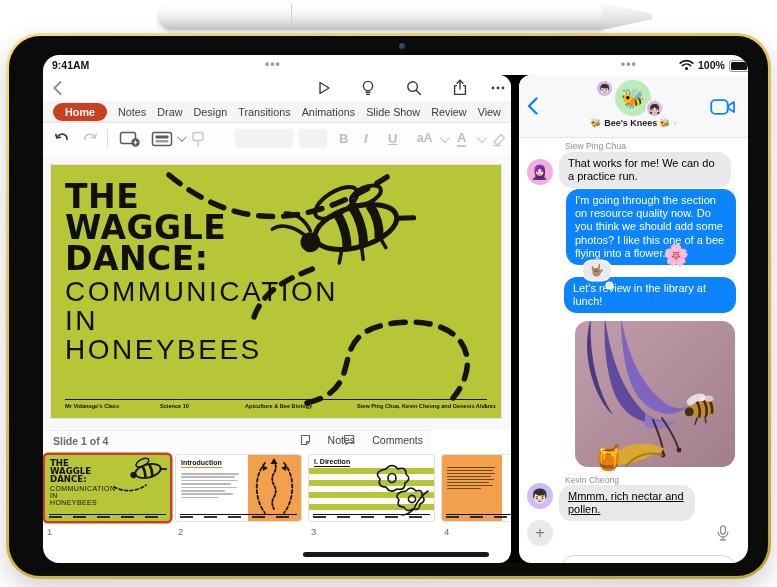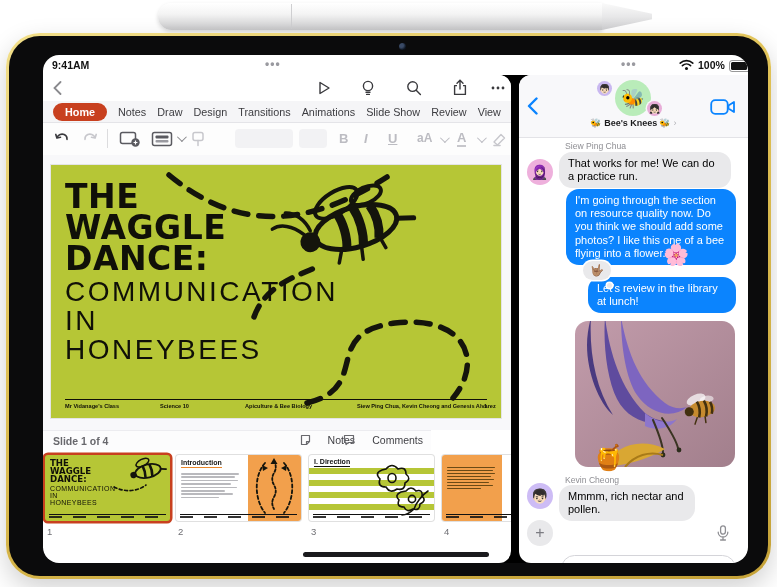--- a/index.html
+++ b/index.html
@@ -437,21 +437,21 @@
           <div class="bubble recv" style="top:77px;width:178px;">That works for me! We can do a practice run.</div>
           <div class="msg-avatar" style="top:84px;background:#eeb0dc;">
             <span>🧕🏻</span>
           </div>
 
           <div class="bubble sent" style="top:114px;width:170px;">I'm going through the section on resource quality now. Do you think we should add some photos? I like this one of a bee flying into a flower.</div>
           <span class="sticker" style="left:144px;top:168px;font-size:21px;">🌸</span>
 
           <span class="tapback">🤟🏽</span>
           <span class="tapback-dot"></span>
-          <div class="bubble sent" style="top:202px;width:148px;">Let's review in the library at lunch!</div>
+          <div class="bubble sent" style="top:202px;width:172px;">Let's review in the library at lunch!</div>
 
           <div class="photo">
             <svg width="160" height="146" viewBox="0 0 160 146">
               <defs>
                 <linearGradient id="pbg" x1="0" y1="0" x2="1" y2="1">
                   <stop offset="0" stop-color="#c29cab"></stop>
                     <stop offset="1" stop-color="#a27f8c"></stop>
                 </linearGradient>
               </defs>
               <rect width="160" height="146" fill="url(#pbg)"></rect>
@@ -470,21 +470,21 @@
                 <ellipse cx="0" cy="0" rx="13" ry="8" fill="#c68a2e"></ellipse>
                 <path d="M-4,-8 C-2,-3 -2,3 -4,8 M3,-8 C5,-3 5,3 3,8 M9,-6 C10.5,-2 10.5,2 9,6" stroke="#43300f" stroke-width="2.6" fill="none"></path>
                 <circle cx="-13" cy="1" r="4.5" fill="#43300f"></circle>
                 <path d="M-6,8 l-3,6 M2,8 l0,6" stroke="#43300f" stroke-width="1.5" stroke-linecap="round"></path>
               </g>
             </svg>
           </div>
           <span class="sticker" style="left:74px;top:368px;font-size:25px;">🍯</span>
 
           <span class="sender-label" style="top:400px;">Kevin Cheong</span>
-          <div class="bubble recv" style="top:410px;width:136px;">Mmmm, rich nectar and pollen.</div>
+          <div class="bubble recv" style="top:410px;width:136px;text-decoration:underline;">Mmmm, rich nectar and pollen.</div>
           <div class="msg-avatar" style="top:408px;background:#cdbcf5;">
             <span>👦🏻</span>
           </div>
 
           <div class="input-row">
             <div class="plus-btn">+</div>
             <input class="imessage-field" placeholder="iMessage" style="">
             <svg class="mic-ic" width="12" height="16" viewBox="0 0 12 16">
               <rect x="3.6" y="0.8" width="4.8" height="8.4" rx="2.4" stroke="#8e8e93" stroke-width="1.3" fill="none"></rect>
               <path d="M1.2,7.2 C1.2,10 3.3,12 6,12 C8.7,12 10.8,10 10.8,7.2 M6,12 V15 M3.6,15 h4.8" stroke="#8e8e93" stroke-width="1.3" fill="none" stroke-linecap="round"></path>

